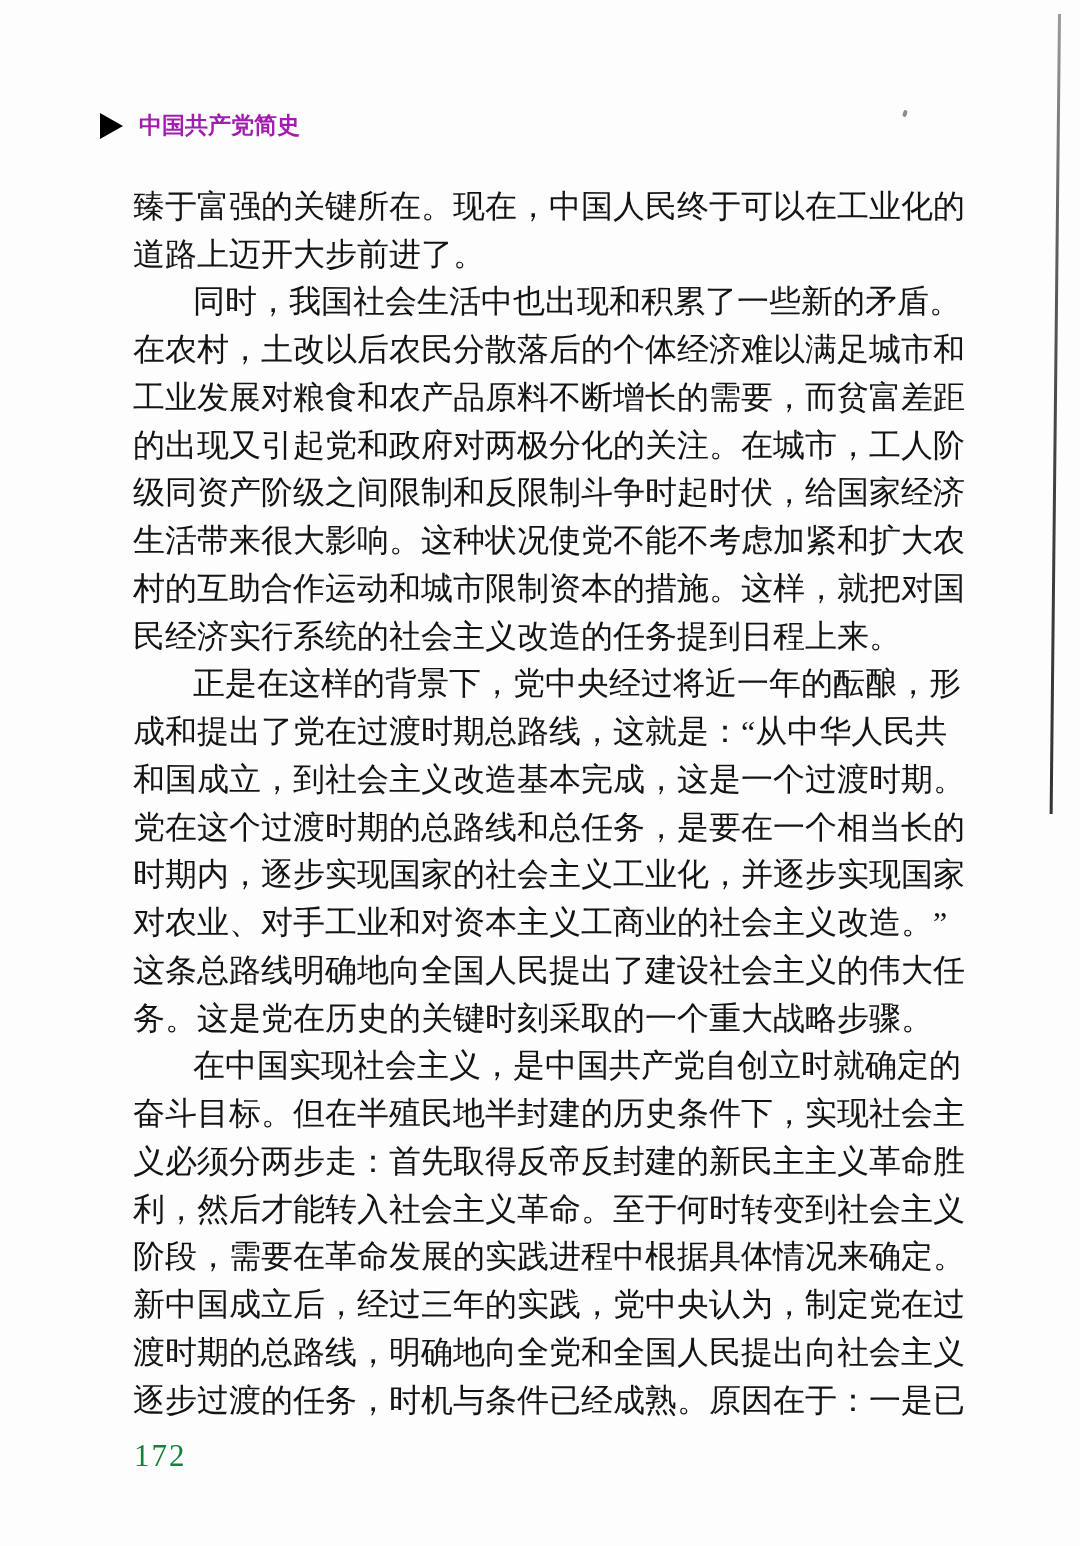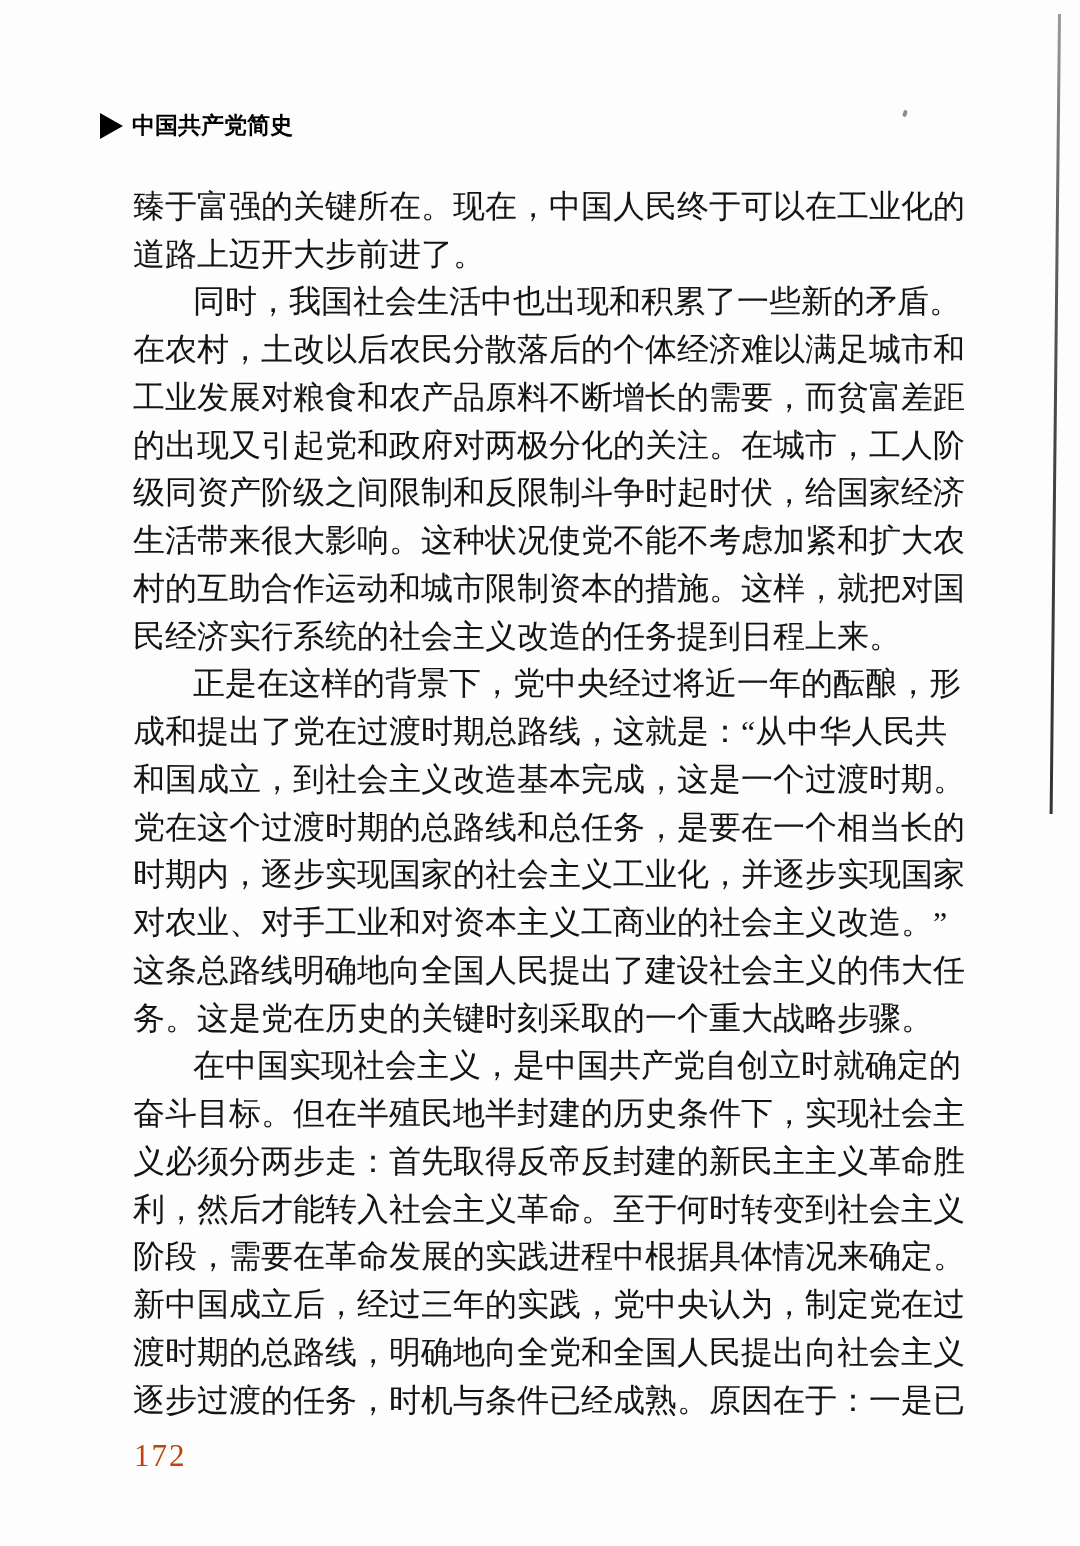--- a/index.html
+++ b/index.html
@@ -10,23 +10,23 @@
     overflow: hidden;
     font-family: "Liberation Serif", serif;
   }
   .page {
     position: absolute; inset: 0;
     background: #fdfdfd;
   }
   
   .header {
     position: absolute; left: 100px; top: 110px;
-    display: flex; align-items: center; gap: 9px;
+    display: flex; align-items: center; gap: 16px;
     font-family: "Liberation Sans", sans-serif;
-    font-weight: bold; font-size: 23px; color: #000000;
+    font-weight: bold; font-size: 23px; color: #a21caf;
   }
   .tri {
     width: 0; height: 0;
     border-left: 23px solid #000;
     border-top: 13px solid transparent;
     border-bottom: 13px solid transparent;
   }
   
   .textblock {
     position: absolute; left: 133px; top: 183px; width: 806px;
@@ -37,21 +37,21 @@
     display: flex;
     justify-content: space-between;
     align-items: center;
     font-size: 32px;
     white-space: nowrap;
   }
   .line.indent { padding-left: 60px; }
   
   .pagenum {
     position: absolute; left: 134px; top: 1438px;
-    font-size: 31px; color: #c2410c; letter-spacing: 2px;
+    font-size: 31px; color: #15803d; letter-spacing: 2px;
   }
   
   .edge-line {
     position: absolute; left: 1058px; top: 14px;
     width: 2.5px; height: 800px;
     background: linear-gradient(#8a8a8a, #4a4a4a 25%, #222 55%, #111 95%);
     transform: rotate(0.6deg);
     transform-origin: top left;
     opacity: 0.85;
   }

